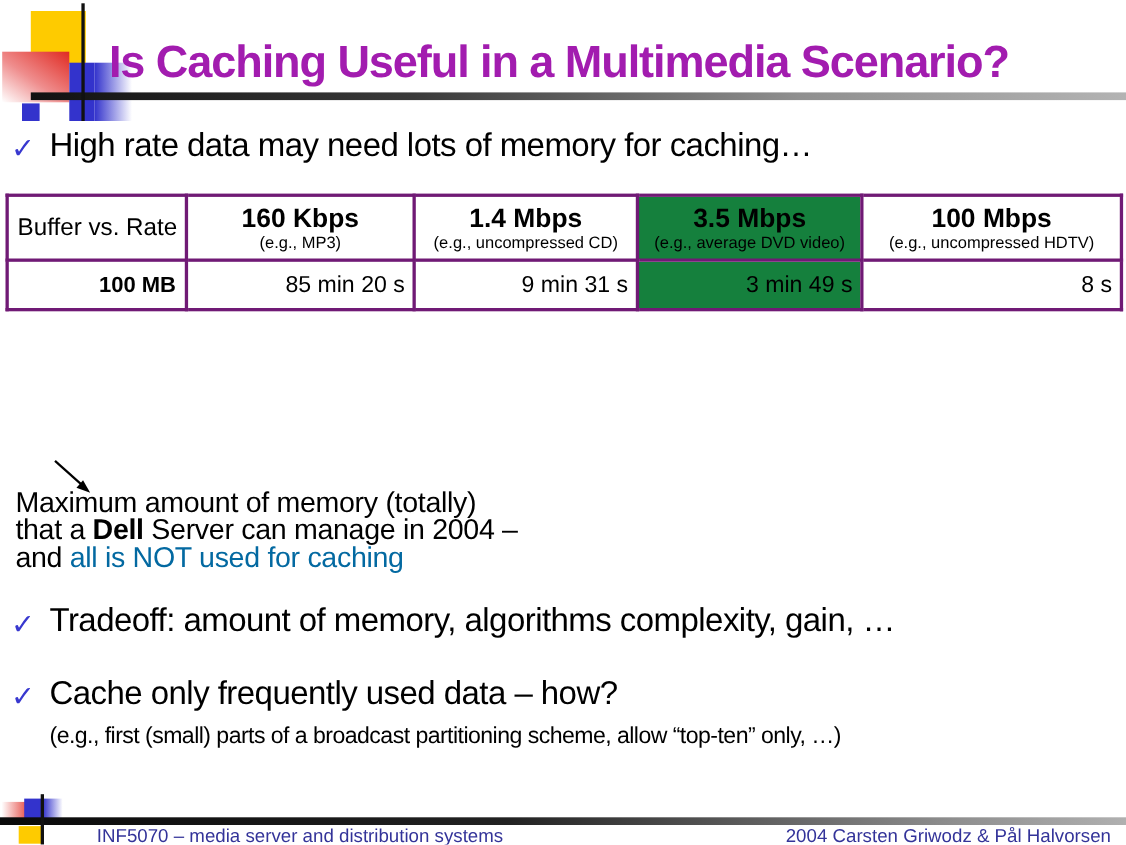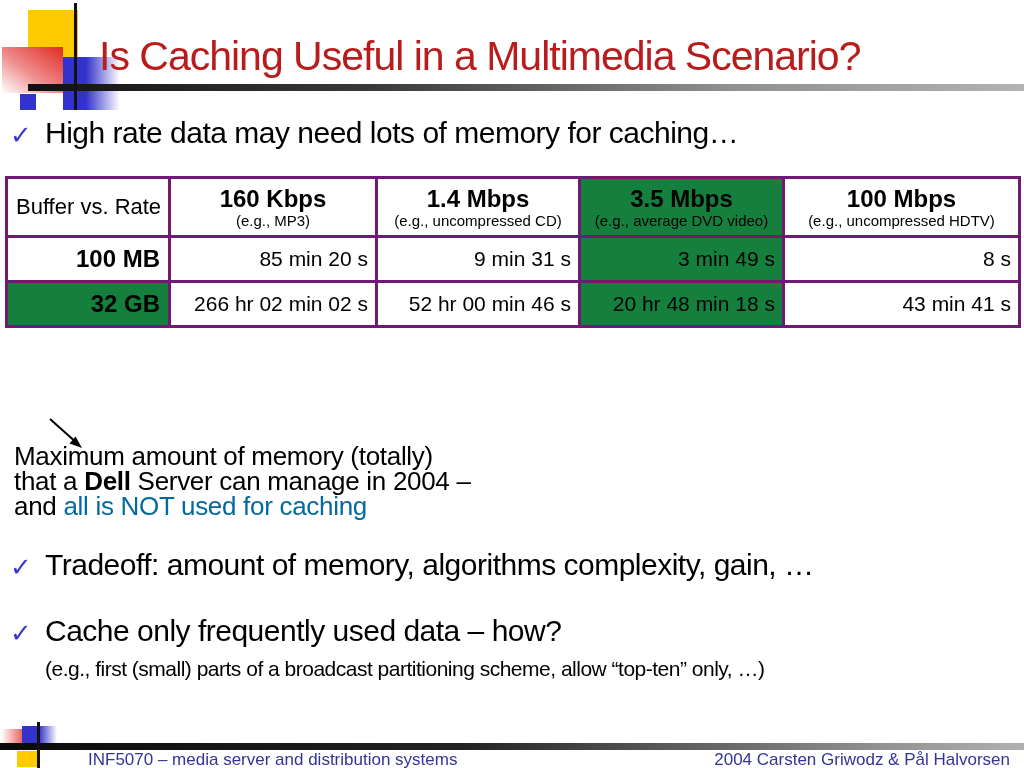--- a/index.html
+++ b/index.html
@@ -18,21 +18,21 @@
   .blue-fade  { left: 86px; top: 57px; width: 34px; height: 53px;
                 background: linear-gradient(to right, #3333cc 0%, #fff 100%); z-index: 3; }
   .blue-sq-sm { left: 20px; top: 94px; width: 16px; height: 16px; background: #3333cc; z-index: 2; }
   .vline-top  { left: 74px; top: 3px;  width: 3px;  height: 107px; background: #111; z-index: 6; }
   .title-underline {
     position: absolute; left: 28px; top: 84px; width: 996px; height: 7px; z-index: 5;
     background: linear-gradient(to right, #111 0%, #3a3a3a 35%, #8f8f8f 70%, #b3b3b3 100%);
   }
   .page-title {
     position: absolute; left: 99px; top: 33px; z-index: 7;
-    font-size: 41px; font-weight: normal; color: #b91c1c; letter-spacing: -1px;
+    font-size: 41px; font-weight: bold; color: #a21caf; letter-spacing: -1px;
     white-space: nowrap; margin: 0;
   }
   
   .bullet { position: absolute; left: 10px; display: flex; align-items: flex-start; white-space: nowrap; }
   .bullet .check { color: #3838cf; font-size: 26px; width: 35px; flex: 0 0 35px; padding-top: 4px; }
   .bullet .btxt  { font-size: 30px; letter-spacing: -0.5px; }
   .bullet1 { top: 116px; }
   .bullet2 { top: 548px; }
   .bullet3 { top: 614px; }
   .sub-note {
@@ -42,21 +42,21 @@
   
   table.rate-table {
     position: absolute; left: 5px; top: 176px;
     border-collapse: collapse; table-layout: fixed; width: 1013px;
   }
   .rate-table td { border: 3px solid #701a75; overflow: hidden; }
   .rate-table .corner   { font-size: 22px; text-align: left; padding-left: 8px; height: 54px; }
   .rate-table .colhead  { text-align: center; vertical-align: middle; }
   .rate-table .colhead .rate { font-size: 24px; font-weight: bold; line-height: 26px; padding-top: 4px; }
   .rate-table .colhead .ex   { font-size: 15px; line-height: 18px; padding-bottom: 3px; }
-  .rate-table .rowhead  { font-size: 24px; font-weight: bold; text-align: right; padding-right: 8px; height: 40px; }
+  .rate-table .rowhead  { font-size: 20px; font-weight: bold; text-align: right; padding-right: 8px; height: 40px; }
   .rate-table .val      { font-size: 21px; text-align: right; padding-right: 7px; height: 40px; }
   .hl { background: #15803d; }
   
   .anno-arrow { position: absolute; left: 38px; top: 418px; z-index: 4; }
   .annotation {
     position: absolute; left: 14px; top: 444px;
     font-size: 26px; line-height: 25px; letter-spacing: -0.3px; white-space: nowrap;
   }
   .annotation .blue { color: #0369a1; }
   
@@ -128,27 +128,20 @@
         <div class="ex">(e.g., uncompressed HDTV)</div>
       </td>
     </tr>
     <tr>
       <td class="rowhead">100 MB</td>
       <td class="val">85 min 20 s</td>
       <td class="val">9 min 31 s</td>
       <td class="val hl">3 min 49 s</td>
       <td class="val">8 s</td>
     </tr>
-    <tr>
-      <td class="rowhead hl">32 GB</td>
-      <td class="val">266 hr 02 min 02 s</td>
-      <td class="val">52 hr 00 min 46 s</td>
-      <td class="val hl">20 hr 48 min 18 s</td>
-      <td class="val">43 min 41 s</td>
-    </tr>
   </tbody>
     </table>
 
   <svg class="anno-arrow" width="60" height="36">
     <line x1="12" y1="1" x2="40" y2="26" stroke="#000" stroke-width="2"></line>
     <polygon points="44,30 31.5,25.5 37.5,18.5" fill="#000"></polygon>
   </svg>
 
   <div class="annotation">
     <div>Maximum amount of memory (totally)</div>

